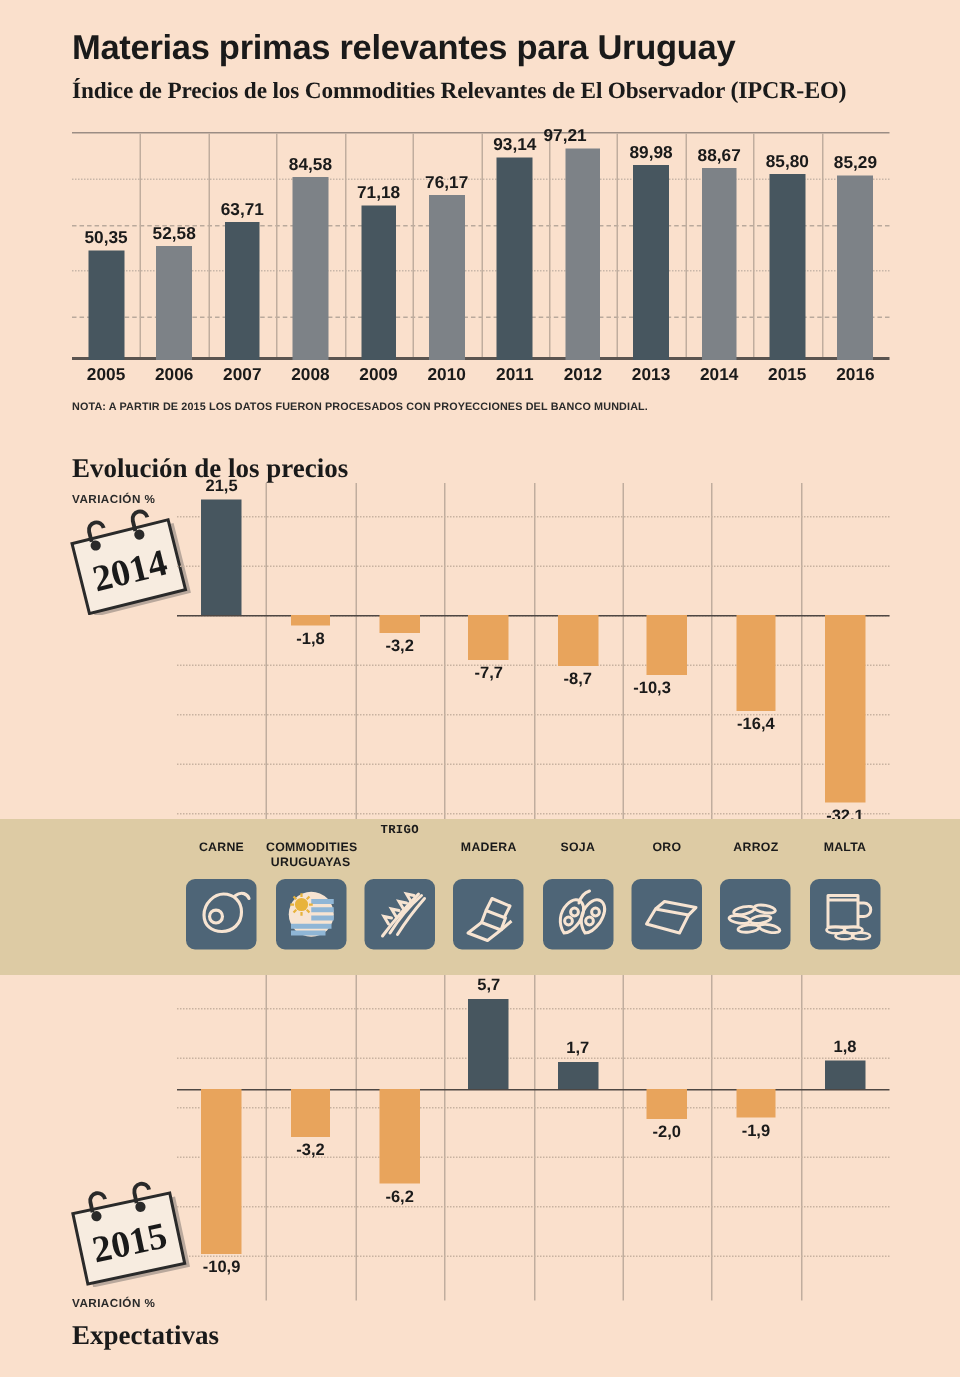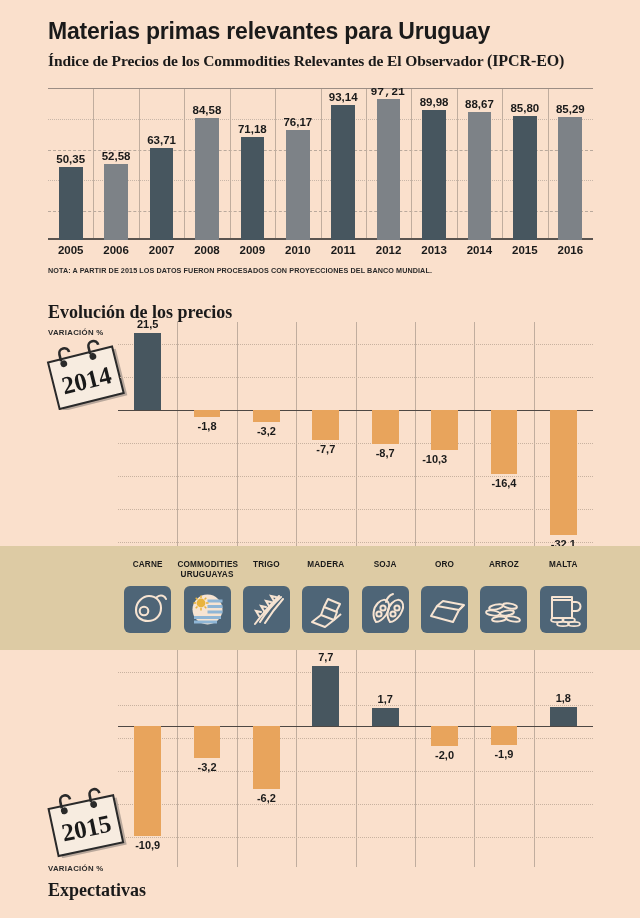--- a/index.html
+++ b/index.html
@@ -172,21 +172,21 @@
         <div class="c1-val" style="left: 90.8333px; width: 45.4167px; top: 44.7722px;">63,71</div>
         <div class="c1-bar" style="left: 147.15px; width: 23.6167px; height: 122.44px; background: rgb(125, 130, 135);"></div>
         <div class="c1-val" style="left: 136.25px; width: 45.4167px; top: 14.5604px;">84,58</div>
         <div class="c1-bar" style="left: 192.567px; width: 23.6167px; height: 103.042px; background: rgb(71, 86, 95);"></div>
         <div class="c1-val" style="left: 181.667px; width: 45.4167px; top: 33.9585px;">71,18</div>
         <div class="c1-bar" style="left: 237.983px; width: 23.6167px; height: 110.265px; background: rgb(125, 130, 135);"></div>
         <div class="c1-val" style="left: 227.083px; width: 45.4167px; top: 26.7349px;">76,17</div>
         <div class="c1-bar" style="left: 283.4px; width: 23.6167px; height: 134.831px; background: rgb(71, 86, 95);"></div>
         <div class="c1-val" style="left: 272.5px; width: 45.4167px; top: 2.16876px;">93,14</div>
         <div class="c1-bar" style="left: 328.817px; width: 23.6167px; height: 140.723px; background: rgb(125, 130, 135);"></div>
-        <div class="c1-val" style="left: 317px; width: 45.4167px; top: -3.72305px; font-family: Liberation Mono, monospace;">97,21</div>
+        <div class="c1-val" style="left: 306px; width: 45.4167px; top: -3.72305px;">97,21</div>
         <div class="c1-bar" style="left: 374.233px; width: 23.6167px; height: 130.257px; background: rgb(71, 86, 95);"></div>
         <div class="c1-val" style="left: 363.333px; width: 45.4167px; top: 6.74324px;">89,98</div>
         <div class="c1-bar" style="left: 419.65px; width: 23.6167px; height: 128.36px; background: rgb(125, 130, 135);"></div>
         <div class="c1-val" style="left: 408.75px; width: 45.4167px; top: 8.63962px;">88,67</div>
         <div class="c1-bar" style="left: 465.067px; width: 23.6167px; height: 124.206px; background: rgb(71, 86, 95);"></div>
         <div class="c1-val" style="left: 454.167px; width: 45.4167px; top: 12.7943px;">85,80</div>
         <div class="c1-bar" style="left: 510.483px; width: 23.6167px; height: 123.467px; background: rgb(125, 130, 135);"></div>
         <div class="c1-val" style="left: 499.583px; width: 45.4167px; top: 13.5326px;">85,29</div>
       </div>
   </div>
@@ -264,21 +264,21 @@
       <div class="d-val" style="left: 356.25px; width: 59.375px; top: 154.642px;">-16,4</div>
       <div class="d-bar neg" style="left: 431.953px; width: 26.7188px; top: 88px; height: 124.567px;"></div>
       <div class="d-val" style="left: 415.625px; width: 59.375px; top: 215.567px;">-32,1</div>
       <div class="d-bar neg" style="left: 16.3281px; width: 26.7188px; top: 404px; height: 109.924px;"></div>
       <div class="d-val" style="left: 0px; width: 59.375px; top: 516.924px;">-10,9</div>
       <div class="d-bar neg" style="left: 75.7031px; width: 26.7188px; top: 404px; height: 32.2712px;"></div>
       <div class="d-val" style="left: 59.375px; width: 59.375px; top: 439.271px;">-3,2</div>
       <div class="d-bar neg" style="left: 135.078px; width: 26.7188px; top: 404px; height: 62.5254px;"></div>
       <div class="d-val" style="left: 118.75px; width: 59.375px; top: 469.525px;">-6,2</div>
       <div class="d-bar pos" style="left: 194.453px; width: 26.7188px; top: 343.545px; height: 60.4545px;"></div>
-      <div class="d-val" style="left: 178.125px; width: 59.375px; top: 328.545px;">7,7</div>
+      <div class="d-val" style="left: 178.125px; width: 59.375px; top: 328.545px;">5,7</div>
       <div class="d-bar pos" style="left: 253.828px; width: 26.7188px; top: 385.97px; height: 18.0303px;"></div>
       <div class="d-val" style="left: 237.5px; width: 59.375px; top: 370.97px;">1,7</div>
       <div class="d-bar neg" style="left: 313.203px; width: 26.7188px; top: 404px; height: 20.1695px;"></div>
       <div class="d-val" style="left: 296.875px; width: 59.375px; top: 427.169px;">-2,0</div>
       <div class="d-bar neg" style="left: 372.578px; width: 26.7188px; top: 404px; height: 19.161px;"></div>
       <div class="d-val" style="left: 356.25px; width: 59.375px; top: 426.161px;">-1,9</div>
       <div class="d-bar pos" style="left: 431.953px; width: 26.7188px; top: 384.909px; height: 19.0909px;"></div>
       <div class="d-val" style="left: 415.625px; width: 59.375px; top: 369.909px;">1,8</div>
     </div>
 
@@ -297,21 +297,21 @@
         <svg viewBox="0 0 47 47">
           <circle cx="23.5" cy="23.5" r="15" fill="#f7e4d2"></circle>
           <path d="M23.5 15h15M23.5 20.5h15M23.5 26h15" stroke="#8fb6d6" stroke-width="3.2"></path>
           <path d="M10 31.5h27M10 36h23" stroke="#8fb6d6" stroke-width="3.2"></path>
           <circle cx="17" cy="17" r="4.4" fill="#e8b33c"></circle>
           <g stroke="#e8b33c" stroke-width="1.5">
             <path d="M17 9.5v2.5M17 22v2.5M9.5 17h2.5M22 17h2.5M11.7 11.7l1.8 1.8M20.5 20.5l1.8 1.8M22.3 11.7l-1.8 1.8M13.5 20.5l-1.8 1.8"></path>
           </g>
         </svg>
       </div>
-      <div class="cname" style="left: 118.75px; width: 59.375px; top: 14px;">TRIGO</div>
+      <div class="cname" style="left: 118.75px; width: 59.375px; top: 3px; font-family: Liberation Mono, monospace;">TRIGO</div>
       <div class="tile" style="left: 124.938px; top: 40px;">
         <svg viewBox="0 0 47 47">
           <g stroke="#f7e4d2" stroke-width="2" fill="none" stroke-linecap="round">
             <path d="M12 38C18 30 26 20 36 10M17 36C22 28 29 19 38 11M22 37C27 29 33 21 40 13"></path>
             <path d="M16 30l-3-5 5 1M21 25l-3-5 5 1M26 20l-3-5 5 1M31 15l-3-5 5 1"></path>
           </g>
         </svg>
       </div>
       <div class="cname" style="left: 178.125px; width: 59.375px; top: 14px;">MADERA</div>
       <div class="tile" style="left: 184.312px; top: 40px;">

